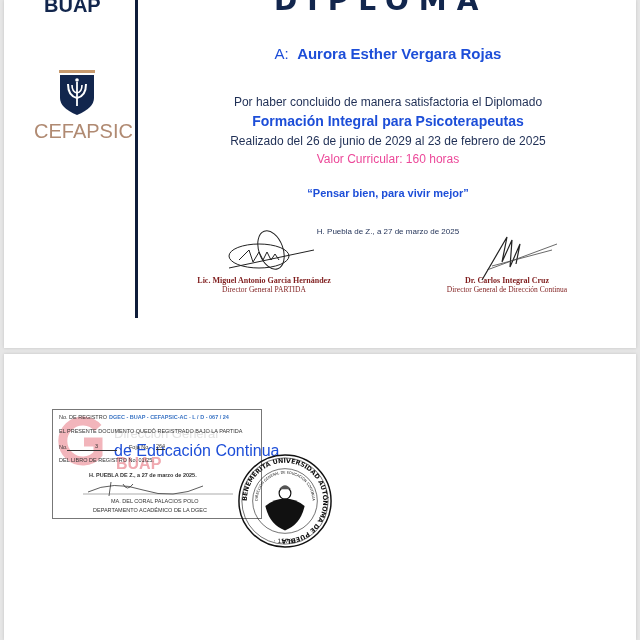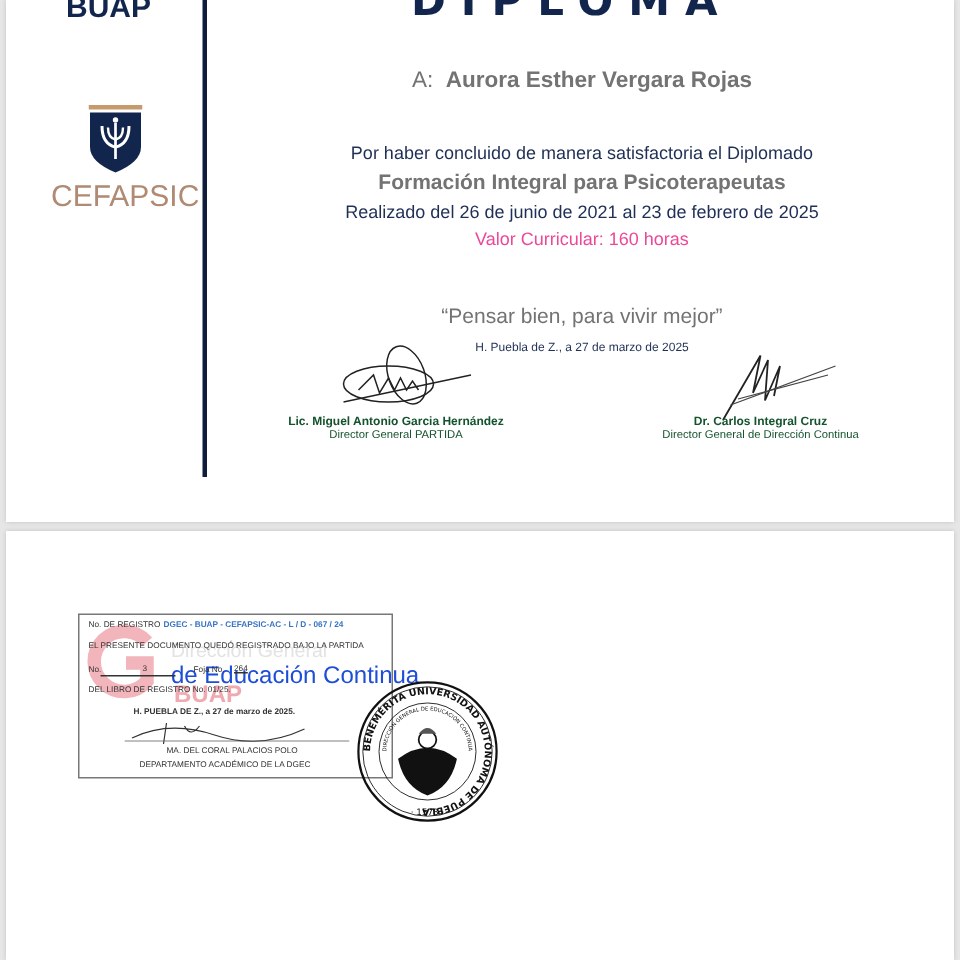--- a/index.html
+++ b/index.html
@@ -5,30 +5,30 @@
   html, body { margin:0; padding:0; }
   body { width:640px; height:640px; background:#e6e6e6; position:relative; overflow:hidden; font-family:"DejaVu Sans", sans-serif; }
   .page { position:absolute; background:#fff; box-shadow:0 0 3px rgba(0,0,0,0.15); }
   #p1 { left:4px; top:0; width:632px; height:348px; }
   #p2 { left:4px; top:354px; width:632px; height:286px; }
   .vrule { position:absolute; left:131px; top:0; width:3px; height:318px; background:#0f1d3a; }
   .buap-logo { position:absolute; left:40px; top:-6px; font:900 20px "Liberation Sans", sans-serif; color:#12264d; letter-spacing:0px; }
   .shield { position:absolute; left:55px; top:70px; }
   .cefapsic { position:absolute; left:30px; top:120px; font:400 20px "Liberation Sans", sans-serif; color:#b08a72; letter-spacing:0px; }
   .title { position:absolute; left:270px; top:-16px; font:900 28px "DejaVu Sans", sans-serif; color:#12264d; letter-spacing:10px; }
-  .c { position:absolute; left:134px; width:500px; text-align:center; color:#737373; font-family:"Liberation Sans", sans-serif; }
+  .c { position:absolute; left:134px; width:500px; text-align:center; color:#1d4ed8; font-family:"Liberation Sans", sans-serif; }
   .recipient { top:45px; font-size:15px; }
   .recipient b { font-weight:700; }
   .line1 { top:95px; font-size:12px; color:#1f2f55; }
   .course { top:113px; font-size:14px; font-weight:700; }
   .dates { top:134px; font-size:12px; color:#1f2f55; }
   .valor { top:152px; font-size:12px; color:#ec4899; }
-  .motto { top:202px; font-size:14px; font-weight:400; }
+  .motto { top:187px; font-size:11px; font-weight:700; }
   .place { top:199px; font-size:8px; color:#1f2f55;margin-top:28px; }
-  .sig { position:absolute; text-align:center; color:#14532d; font-family:Liberation Sans, sans-serif; }
+  .sig { position:absolute; text-align:center; color:#7f1d1d; font-family:Liberation Serif, serif; }
   .sig .n { font-size:8px; font-weight:700; }
   .sig .r { font-size:7.5px; }
   .sig1 { left:180px; top:276px; width:160px; }
   .sig2 { left:423px; top:276px; width:160px; }
   .sigsvg { position:absolute; }
   .regbox { position:absolute; left:48px; top:55px; width:208px; height:108px; border:1px solid #777; font-family:"Liberation Sans", sans-serif; font-size:5.5px; color:#333; background:transparent; }
   .regbox div { position:absolute; white-space:nowrap; }
   .wm { position:absolute; font-family:"Liberation Sans", sans-serif; }
   .seal { position:absolute; left:232px; top:98px; }
 </style>
@@ -50,21 +50,21 @@
   <div class="cefapsic">CEFAPSIC</div>
 
   <div class="title">DIPLOMA</div>
 
   <div class="c recipient">
     <span>A:</span>&nbsp;
     <b>Aurora Esther Vergara Rojas</b>
   </div>
   <div class="c course">Formación Integral para Psicoterapeutas</div>
   <div class="c line1">Por haber concluido de manera satisfactoria el Diplomado</div>
-  <div class="c dates">Realizado del 26 de junio de 2021 al 23 de febrero de 2025</div>
+  <div class="c dates">Realizado del 26 de junio de 2029 al 23 de febrero de 2025</div>
   <div class="c valor">Valor Curricular:  160 horas</div>
   <div class="c motto">“Pensar bien, para vivir mejor”</div>
   <div class="c place">H. Puebla de Z., a 27 de marzo de 2025</div>
 
   <svg class="sigsvg" style="left:215px;top:228px" width="110" height="50" viewBox="0 0 110 50">
     <ellipse cx="40" cy="28" rx="30" ry="12" fill="none" stroke="#222" stroke-width="1"></ellipse>
     <ellipse cx="52" cy="22" rx="12" ry="20" transform="rotate(-20 52 22)" fill="none" stroke="#222" stroke-width="1"></ellipse>
     <path d="M20 32 L30 22 L34 34 L40 24 L44 32 L48 24 L52 32 L56 26 L60 32" fill="none" stroke="#222" stroke-width="1"></path>
     <line x1="10" y1="40" x2="95" y2="22" stroke="#222" stroke-width="1"></line>
   </svg>

